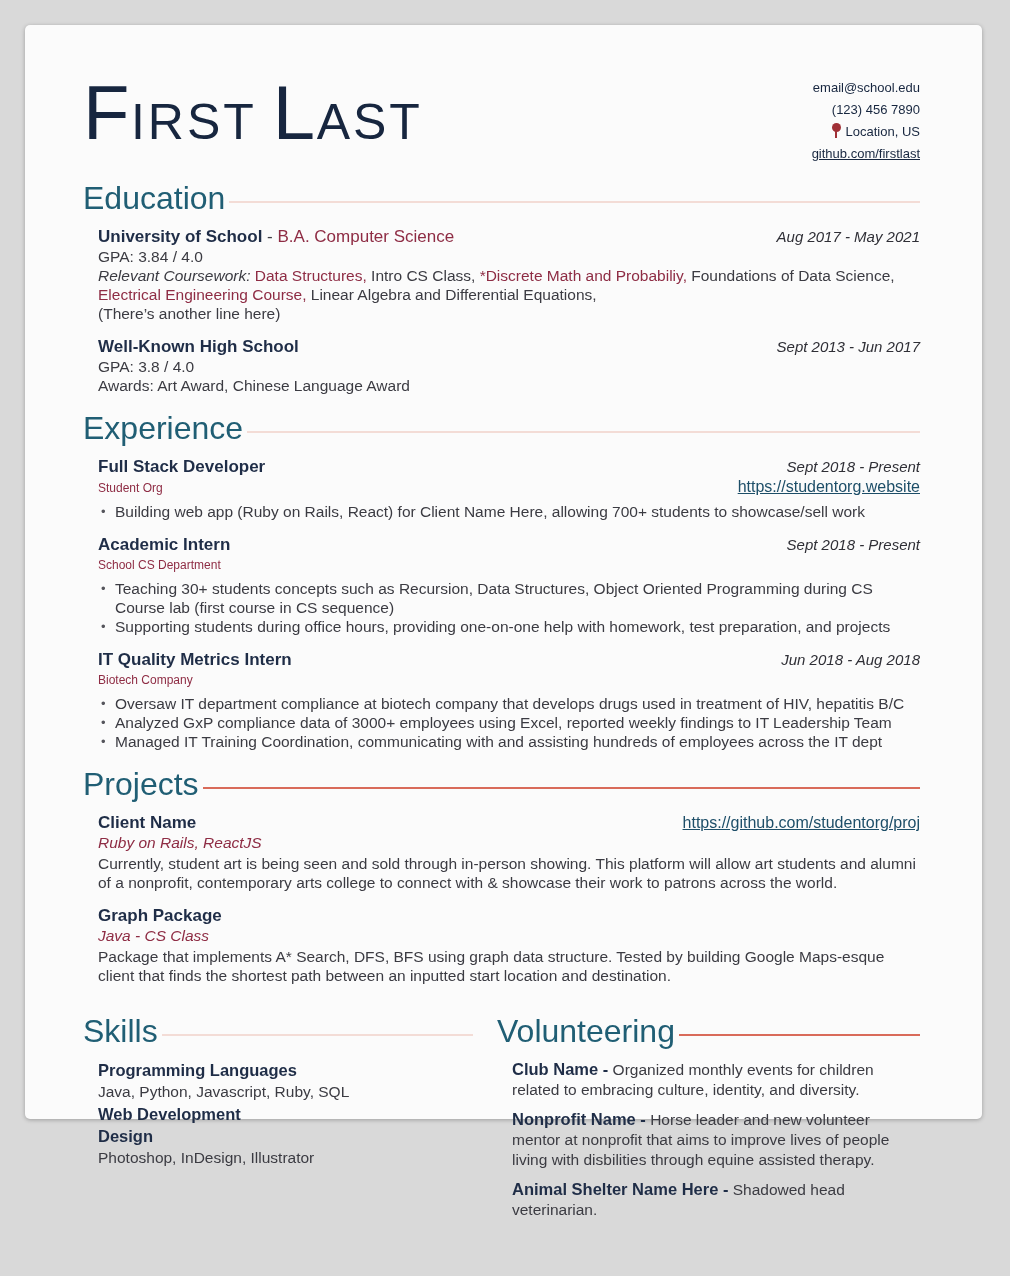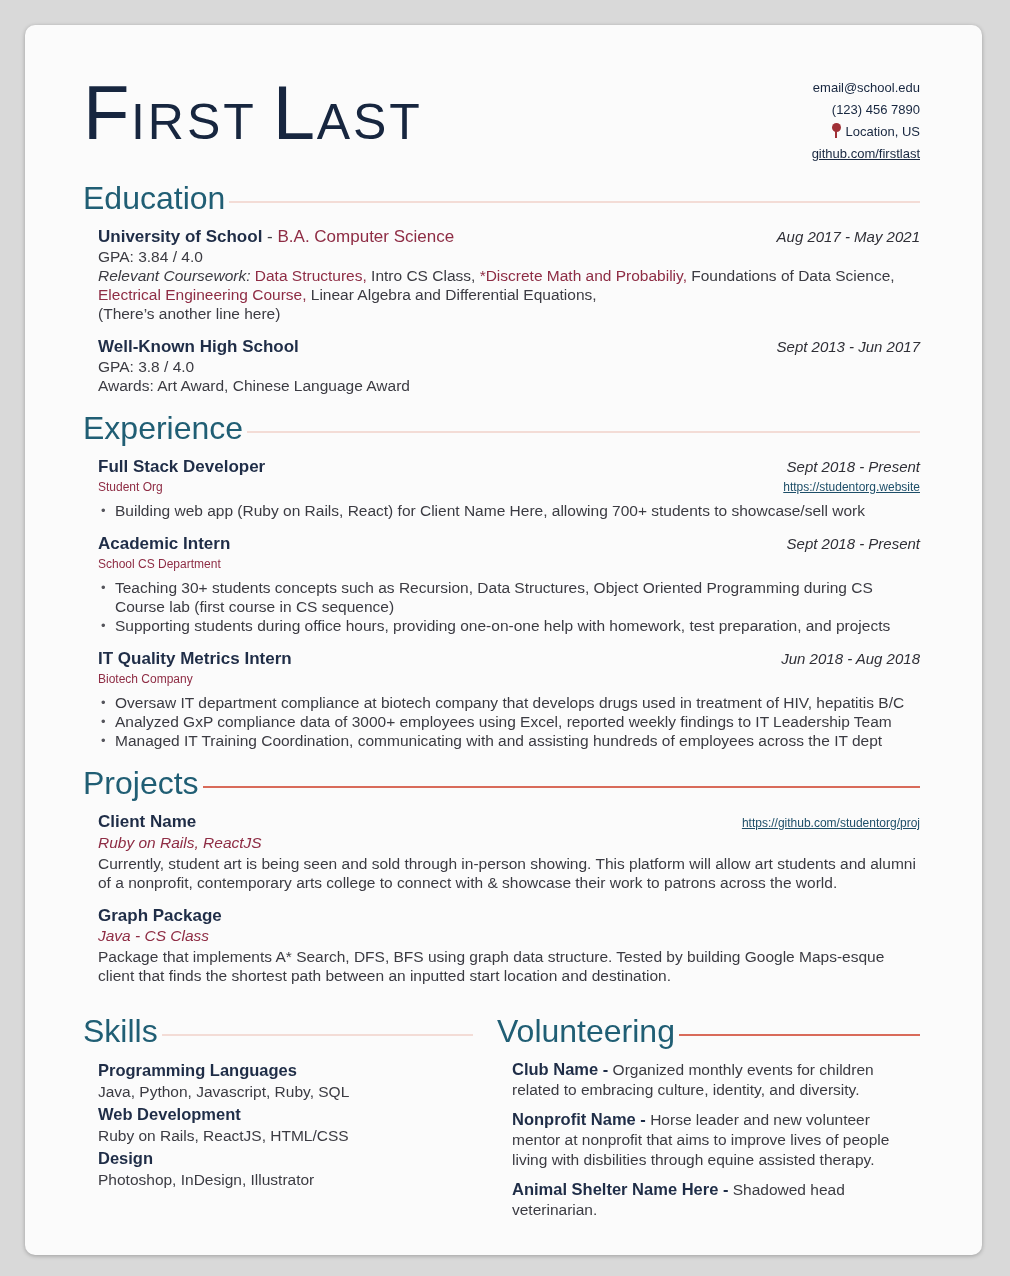--- a/index.html
+++ b/index.html
@@ -3,23 +3,23 @@
 <meta charset="utf-8">
 <style>
   html,body{margin:0;padding:0;}
   body{
     background:#d9d9d9;
     font-family:"Liberation Sans","DejaVu Sans",sans-serif;
     -webkit-font-smoothing:antialiased;
   }
   .canvas{position:relative;width:1010px;height:1276px;overflow:hidden;background:var(--canvas,#d9d9d9);}
   .page{
-    position:absolute;left:25px;top:25px;width:957px;height:1230px;
+    position:absolute;left:25px;top:25px;width:957px;height:1094px;
     background:var(--page,#fbfbfb);
-    border-radius:10px;
+    border-radius:5px;
     box-shadow:0 1px 4px rgba(0,0,0,.28);
     box-sizing:border-box;
     padding:50px 62px 0 58px;
   }
 
   
   .header{display:flex;justify-content:space-between;align-items:flex-start;}
   .name{font-size:76px;line-height:76px;color:var(--navy);letter-spacing:1.5px;white-space:nowrap;font-weight:400;}
   .name .sm{font-size:50px;letter-spacing:3px;}
   .name .word-gap{display:inline-block;width:16px;}
@@ -37,21 +37,21 @@
 
   
   .sec-body{padding-left:15px;font-size:15.5px;color:var(--body);line-height:19px;}
   .entry{margin-bottom:13px;}
   .ehead{display:flex;justify-content:space-between;align-items:baseline;}
   .etitle{font-size:17px;font-weight:700;color:var(--titleNavy);line-height:21px;}
   .sep{font-weight:400;color:var(--body);}
   .degree{font-weight:400;color:var(--maroon);}
   .edate{font-style:italic;font-size:15px;color:var(--dateCol);white-space:nowrap;}
   .company{font-size:12px;color:var(--maroon);line-height:21px;}
-  a.doc-link{font-size:12px;color:var(--link);text-decoration:underline;cursor:pointer;white-space:nowrap;}
+  a.doc-link{font-size:16px;color:var(--link);text-decoration:underline;cursor:pointer;white-space:nowrap;}
   .it{font-style:italic;}
   .maroon{color:var(--maroon);}
   ul.bullets{margin:3px 0 0 0;padding:0;list-style:none;}
   ul.bullets li{position:relative;padding-left:17px;}
   ul.bullets li::before{content:"\2022";position:absolute;left:3px;top:0;color:#55555c;font-size:13px;}
 
   
   .stack{font-style:italic;color:var(--maroon);line-height:20px;}
   .pdesc{margin-top:1px;}
 
@@ -177,21 +177,20 @@
     <div class="twocol">
       <div class="col-skills">
         <h2 class="section">
             <span>Skills</span>
             <span class="rule rule-pale"></span>
           </h2>
         <div class="sec-body">
           <div class="skill-cat">Programming Languages</div>
           <div class="skill-list">Java, Python, Javascript, Ruby, SQL</div>
           <div class="skill-cat">Web Development</div>
-          <div class="skill-list">Ruby on Rails, ReactJS, HTML/CSS</div>
           <div class="skill-cat">Design</div>
           <div class="skill-list">Photoshop, InDesign, Illustrator</div>
         </div>
       </div>
 
       <div class="col-vol">
         <h2 class="section">
             <span>Volunteering</span>
             <span class="rule rule-salmon"></span>
           </h2>

